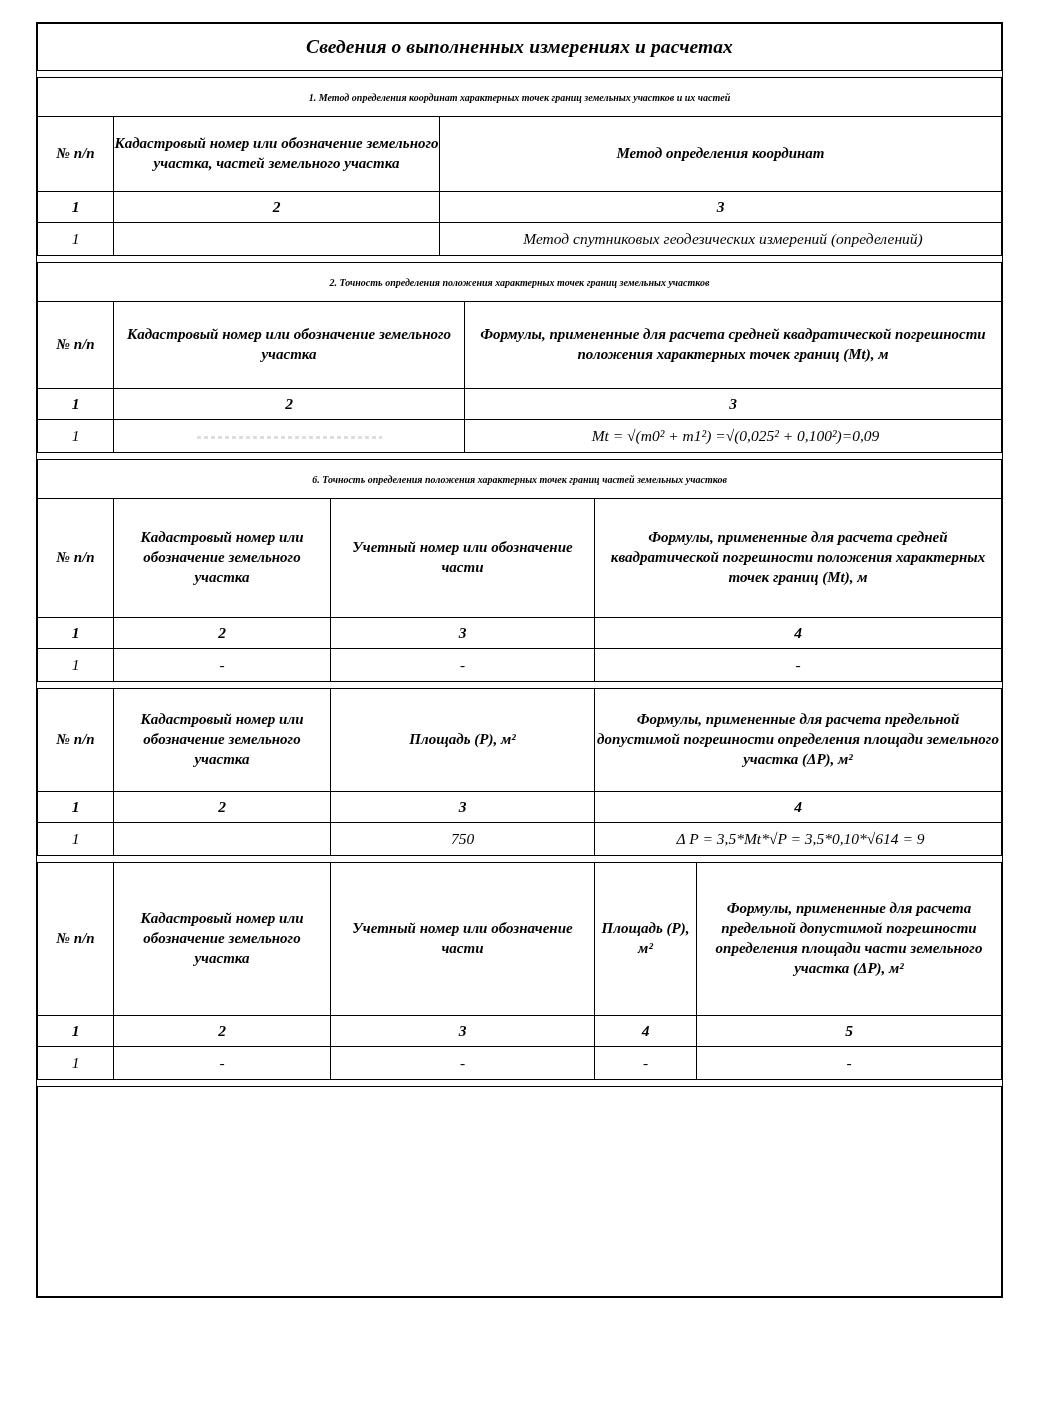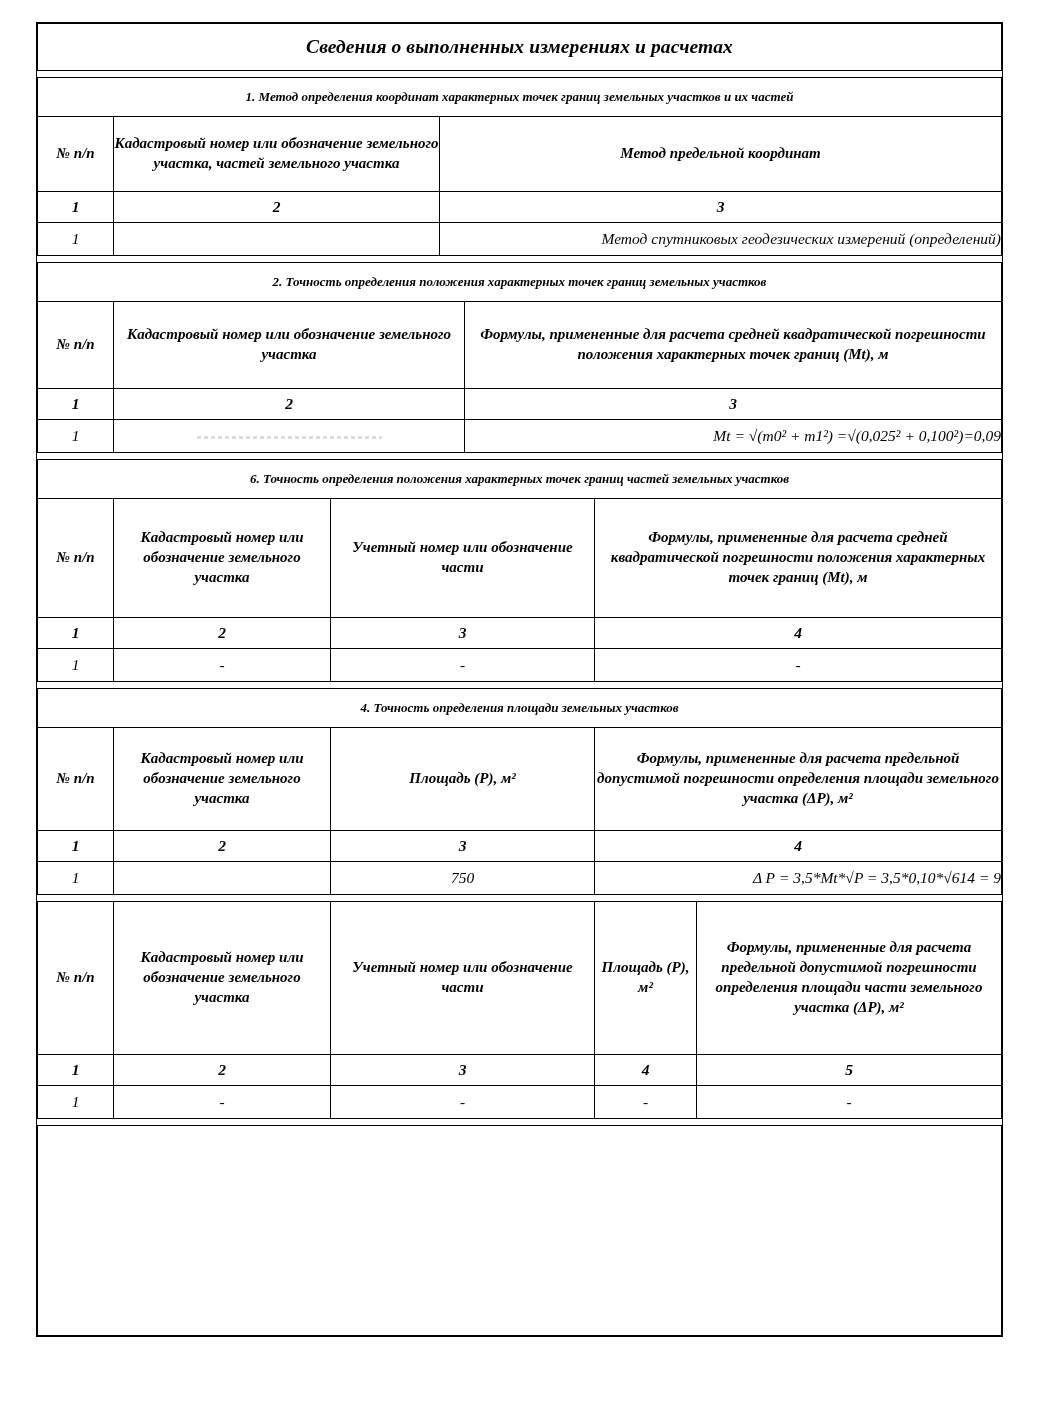--- a/index.html
+++ b/index.html
@@ -55,21 +55,21 @@
   .title-cell {
     height: 46px;
     font-size: 19.5px;
     font-weight: bold;
     letter-spacing: 0.1px;
   }
 
   
   .sec-head {
     height: 38px;
-    font-size: 13px;
+    font-size: 10px;
     font-weight: bold;
   }
 
   
   .col-head {
     font-size: 15px;
     font-weight: bold;
     line-height: 1.32;
     padding: 6px 5px;
   }
@@ -81,21 +81,21 @@
     font-weight: bold;
   }
 
   
   .data-row td {
     height: 32px;
     font-size: 15.5px;
     font-weight: normal;
   }
   .data-row td.left {
-    text-align: right;
+    text-align: center;
     padding-left: 5px;
     white-space: nowrap;
   }
 
   .redacted {
     display: inline-block;
     width: 185px;
     height: 3px;
     background: repeating-linear-gradient(
       to right,
@@ -139,21 +139,21 @@
           <col style="width:326px">
           <col>
       </colgroup>
       <tbody>
           <tr>
         <td class="sec-head" colspan="3">1. Метод определения координат характерных точек границ земельных участков и их частей</td>
       </tr>
       <tr>
         <td class="col-head" style="height:74px">№ п/п</td>
         <td class="col-head">Кадастровый номер или обозначение земельного участка, частей земельного участка</td>
-        <td class="col-head">Метод предельной координат</td>
+        <td class="col-head">Метод определения координат</td>
       </tr>
       <tr class="num-row">
         <td>1</td>
         <td>2</td>
         <td>3</td>
       </tr>
       <tr class="data-row">
         <td>1</td>
         <td></td>
         <td class="left">Метод спутниковых геодезических измерений (определений)</td>
@@ -228,23 +228,20 @@
     <div class="gap"></div>
 
     <table class="sec">
       <colgroup>
         <col style="width:76px">
           <col style="width:217px">
           <col style="width:264px">
           <col>
       </colgroup>
       <tbody>
-          <tr>
-        <td class="sec-head" colspan="4">4. Точность определения площади земельных участков</td>
-      </tr>
       <tr>
         <td class="col-head" style="height:102px">№ п/п</td>
         <td class="col-head">Кадастровый номер или обозначение земельного участка</td>
         <td class="col-head">Площадь (Р), м²</td>
         <td class="col-head">Формулы, примененные для расчета предельной допустимой погрешности определения площади земельного участка (ΔР), м²</td>
       </tr>
       <tr class="num-row">
         <td>1</td>
         <td>2</td>
         <td>3</td>

